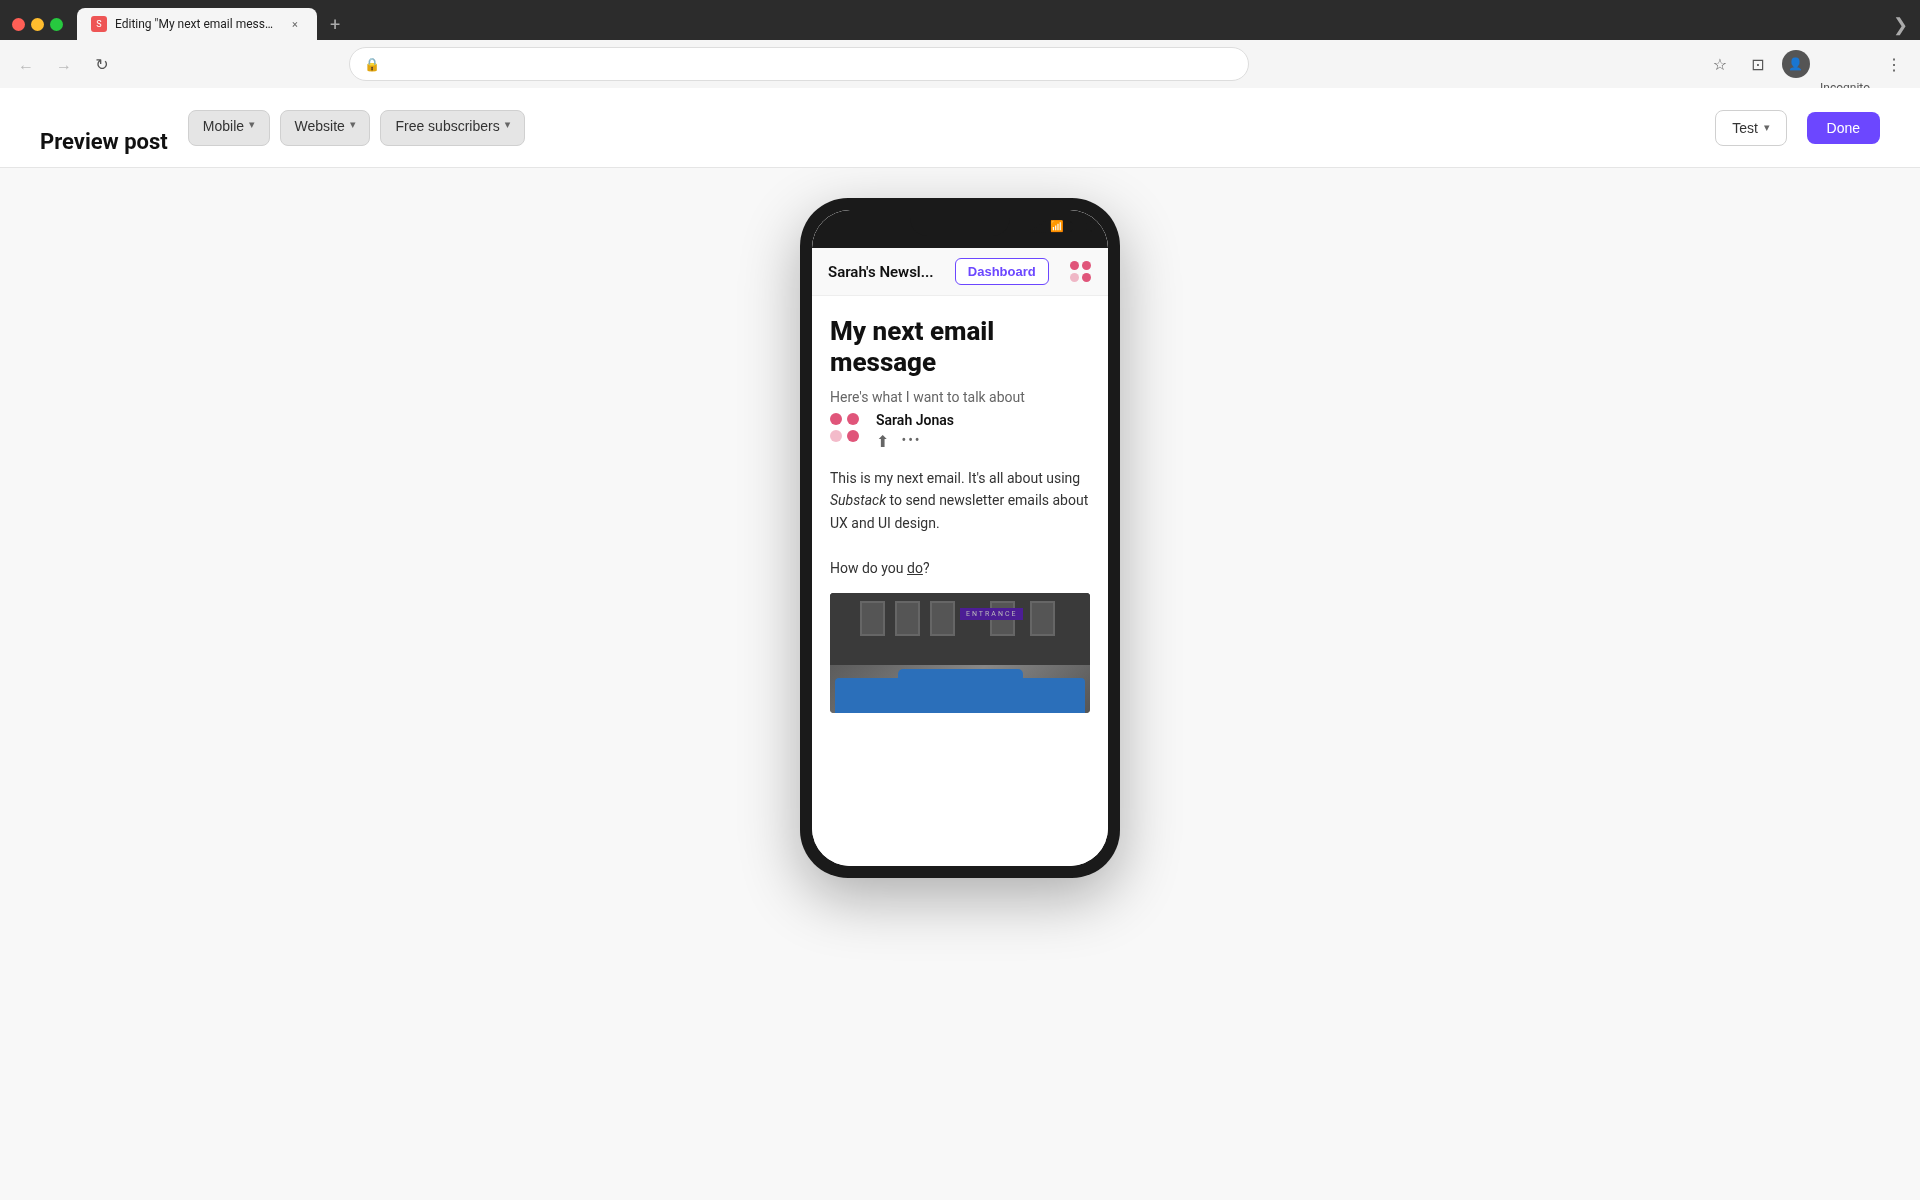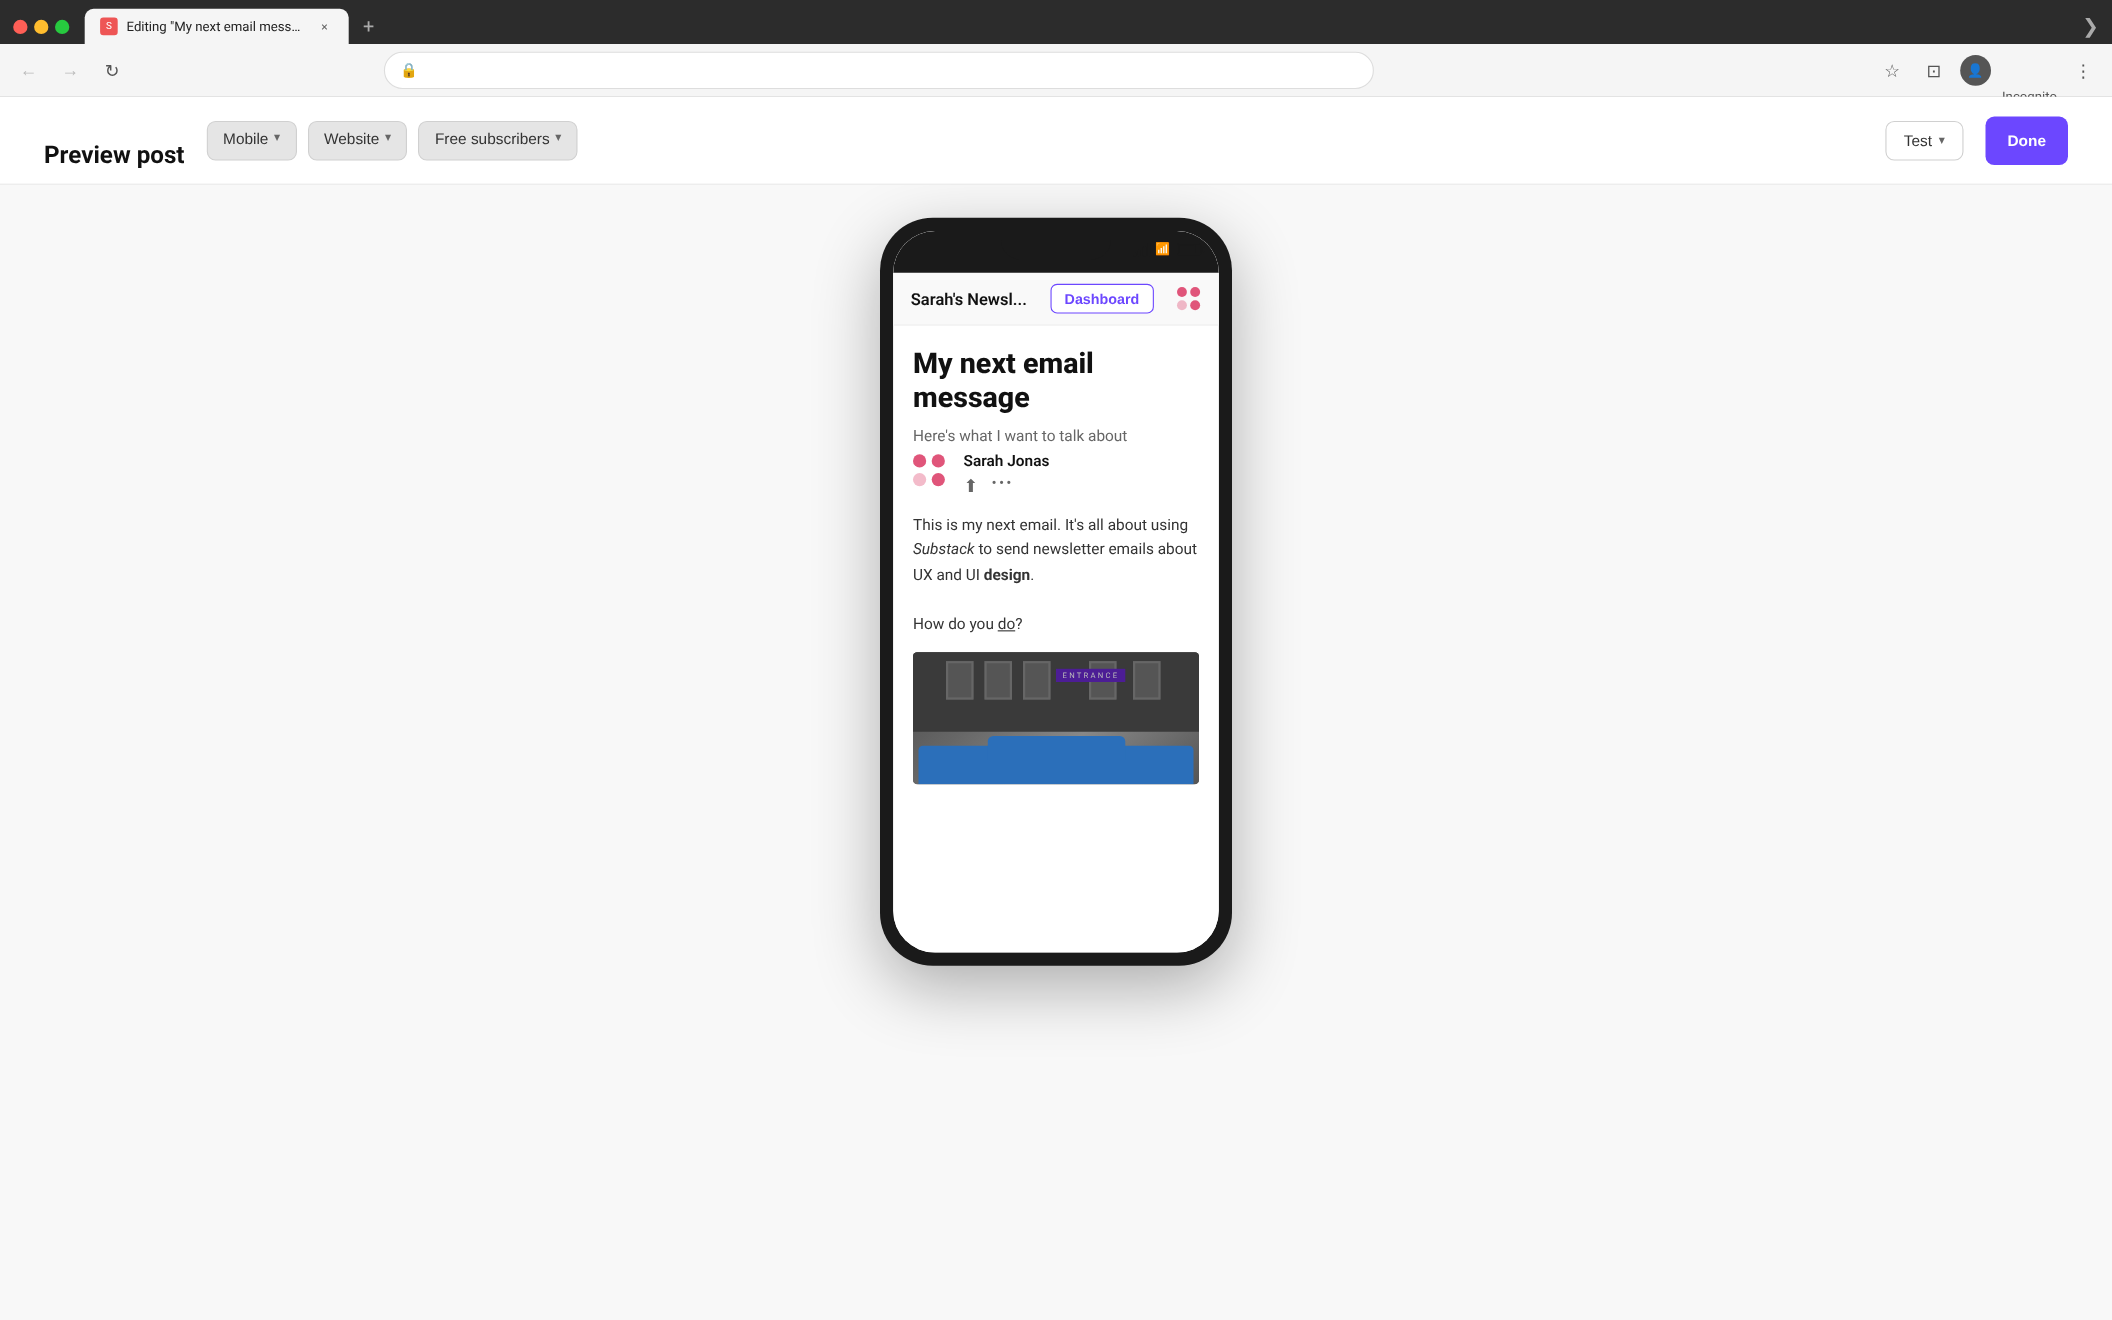--- a/index.html
+++ b/index.html
@@ -269,23 +269,23 @@
       height: 36px;
     }
 
     .done-btn {
       background: #6c47ff;
       color: white;
       border: none;
       border-radius: 8px;
       padding: 8px 20px;
       font-size: 14px;
-      font-weight: 700;
-      cursor: pointer;
-      height: 44px;
+      font-weight: 400;
+      cursor: pointer;
+      height: 32px;
     }
 
     
     .main-area {
       flex: 1;
       display: flex;
       align-items: flex-start;
       justify-content: center;
       padding-top: 30px;
       background: #f8f8f8;
@@ -547,21 +547,21 @@
       color: #333;
       line-height: 1.6;
       margin-bottom: 14px;
     }
 
     .article-body em {
       font-style: italic;
     }
 
     .article-body strong {
-      font-weight: 700;
+      font-weight: 400;
     }
 
     .article-body u {
       text-decoration: underline;
     }
 
     .article-image {
       width: 100%;
       height: 120px;
       background: #666;

